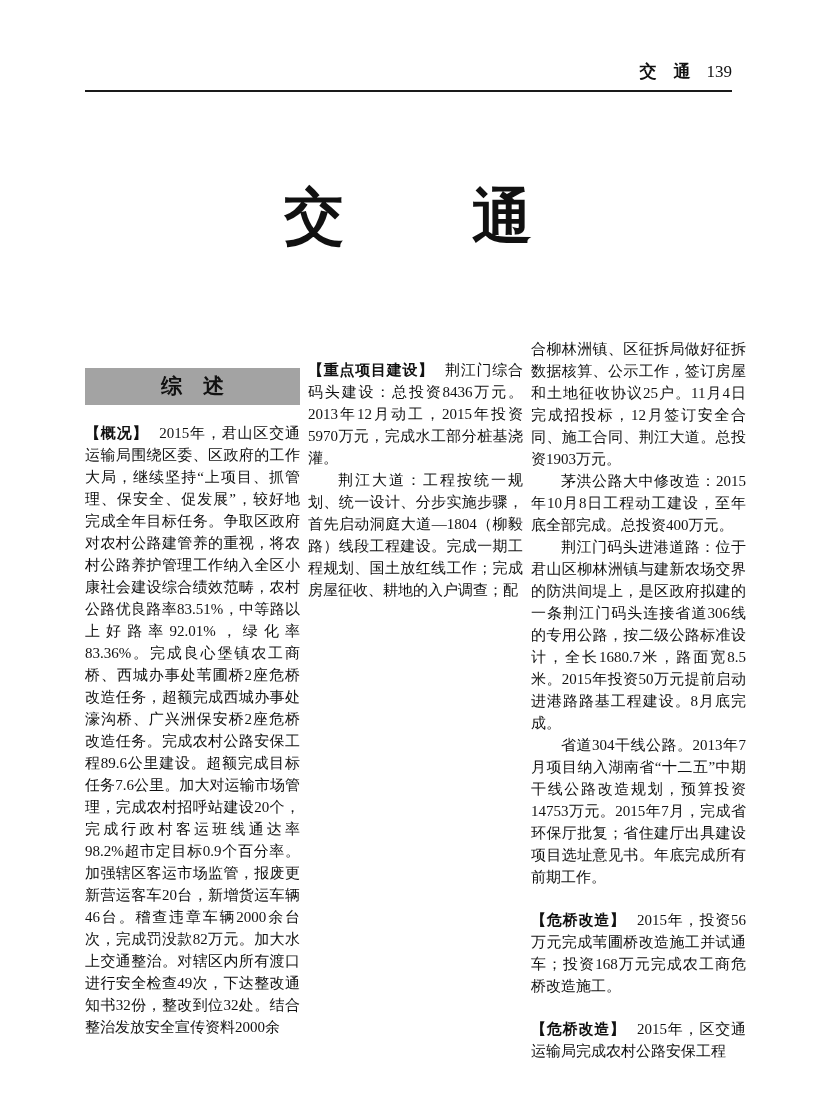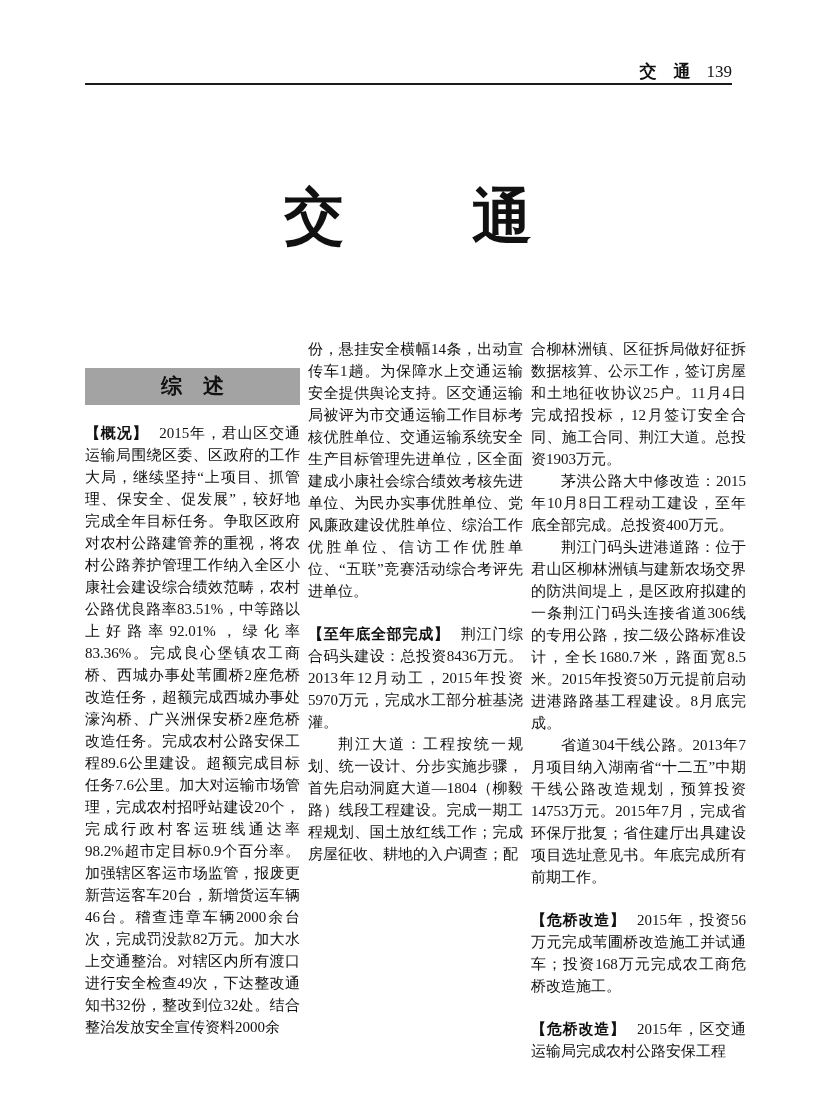--- a/index.html
+++ b/index.html
@@ -15,20 +15,21 @@
     width: 816px; height: 1099px;
     overflow: hidden;
     background: #ffffff;
   }
   
   .running-header {
     position: absolute;
     top: 60px; left: 85px; width: 647px;
     text-align: right;
     font-size: 17px;
+    padding-bottom: 7px;
     border-bottom: 2px solid #1a1a1a;
     letter-spacing: 0;
   }
   .running-header .sec { font-weight: bold; }
   .running-header .pageno {
     margin-left: 16px;
     font-weight: normal;
   }
   
   .chapter-title {
@@ -86,22 +87,21 @@
   <div class="chapter-title">
     <span class="tchar">交</span><span class="tchar">通</span>
   </div>
 
   <div class="columns">
     <div class="col">
         <div class="summary-box">综　述</div>
         <p class="para_entry"><span class="entry-label">【概况】</span><span>2015年，君山区交通运输局围绕区委、区政府的工作大局，继续坚持“上项目、抓管理、保安全、促发展”，较好地完成全年目标任务。争取区政府对农村公路建管养的重视，将农村公路养护管理工作纳入全区小康社会建设综合绩效范畴，农村公路优良路率83.51%，中等路以上好路率92.01%，绿化率83.36%。完成良心堡镇农工商桥、西城办事处苇圃桥2座危桥改造任务，超额完成西城办事处濠沟桥、广兴洲保安桥2座危桥改造任务。完成农村公路安保工程89.6公里建设。超额完成目标任务7.6公里。加大对运输市场管理，完成农村招呼站建设20个，完成行政村客运班线通达率98.2%超市定目标0.9个百分率。加强辖区客运市场监管，报废更新营运客车20台，新增货运车辆46台。稽查违章车辆2000余台次，完成罚没款82万元。加大水上交通整治。对辖区内所有渡口进行安全检查49次，下达整改通知书32份，整改到位32处。结合整治发放安全宣传资料2000余</span></p>
       </div>
     <div class="col">
-        <p class="para_cont"><span>份，悬挂安全横幅14条，出动宣传车1趟。为保障水上交通运输安全提供舆论支持。区交通运输局被评为市交通运输工作目标考核优胜单位、交通运输系统安全生产目标管理先进单位，区全面建成小康社会综合绩效考核先进单位、为民办实事优胜单位、党风廉政建设优胜单位、综治工作优胜单位、信访工作优胜单位、“五联”竞赛活动综合考评先进单位。</span></p>
-        <p class="para_section gap-before"><span class="entry-label">【至年底全部完成】</span><span>荆江门综合码头建设：总投资8436万元。2013年12月动工，2015年投资5970万元，完成水工部分桩基浇灌。</span></p>
+        <p class="para_section gap-before"><span class="entry-label">【重点项目建设】</span><span>荆江门综合码头建设：总投资8436万元。2013年12月动工，2015年投资5970万元，完成水工部分桩基浇灌。</span></p>
         <p class="para_indent"><span>荆江大道：工程按统一规划、统一设计、分步实施步骤，首先启动洞庭大道—1804（柳毅路）线段工程建设。完成一期工程规划、国土放红线工作；完成房屋征收、耕地的入户调查；配</span></p>
       </div>
     <div class="col">
         <p class="para_cont"><span>合柳林洲镇、区征拆局做好征拆数据核算、公示工作，签订房屋和土地征收协议25户。11月4日完成招投标，12月签订安全合同、施工合同、荆江大道。总投资1903万元。</span></p>
         <p class="para_indent"><span>茅洪公路大中修改造：2015年10月8日工程动工建设，至年底全部完成。总投资400万元。</span></p>
         <p class="para_indent"><span>荆江门码头进港道路：位于君山区柳林洲镇与建新农场交界的防洪间堤上，是区政府拟建的一条荆江门码头连接省道306线的专用公路，按二级公路标准设计，全长1680.7米，路面宽8.5米。2015年投资50万元提前启动进港路路基工程建设。8月底完成。</span></p>
         <p class="para_indent"><span>省道304干线公路。2013年7月项目纳入湖南省“十二五”中期干线公路改造规划，预算投资14753万元。2015年7月，完成省环保厅批复；省住建厅出具建设项目选址意见书。年底完成所有前期工作。</span></p>
         <p class="para_section gap-before"><span class="entry-label">【危桥改造】</span><span>2015年，投资56万元完成苇圃桥改造施工并试通车；投资168万元完成农工商危桥改造施工。</span></p>
         <p class="para_section gap-before"><span class="entry-label">【危桥改造】</span><span>2015年，区交通运输局完成农村公路安保工程</span></p>
       </div>

